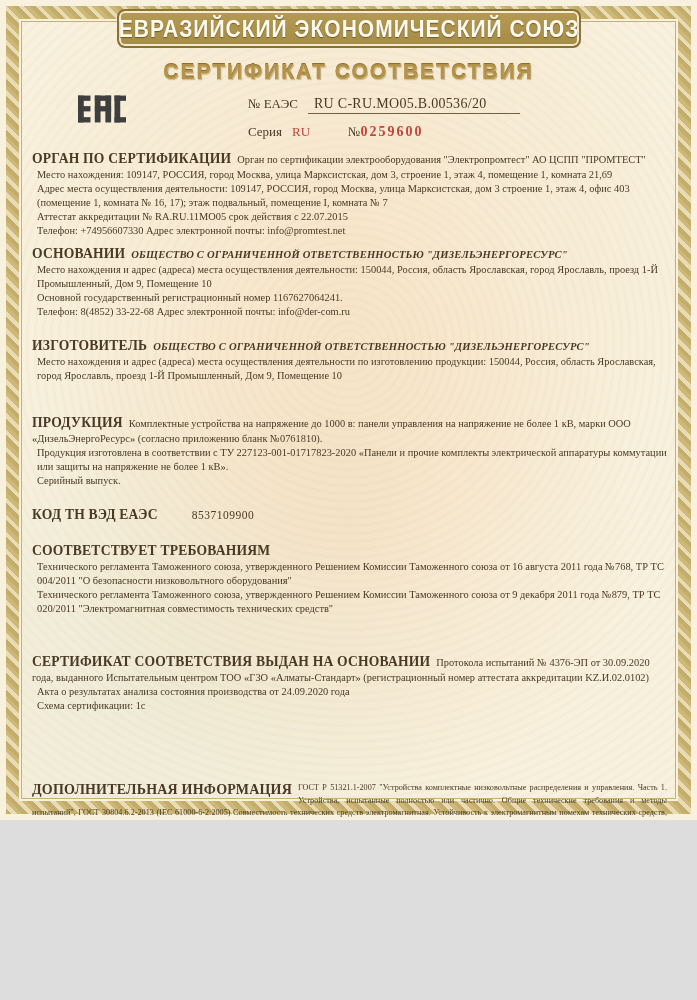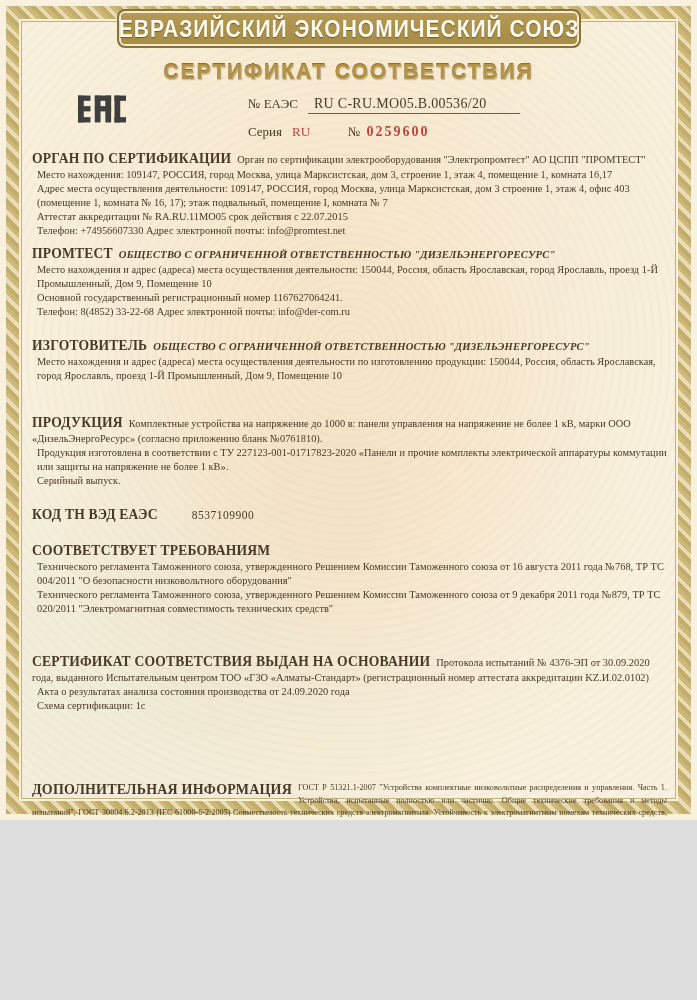--- a/index.html
+++ b/index.html
@@ -51,21 +51,21 @@
   }
   .cert-no-row{position:absolute;left:248px;top:96px;font-size:13px;}
   .cert-no-label{margin-right:10px;}
   .cert-no-value{
     display:inline-block;min-width:200px;font-size:14px;
     border-bottom:1px solid #6f5f44;padding:0 6px 1px 6px;letter-spacing:.3px;
   }
   .series-row{position:absolute;left:248px;top:124px;font-size:13px;}
   .series-value{color:#c0453a;font-weight:400;margin-left:10px;}
   .serial-label{margin-left:38px;}
-  .serial-value{color:#c0453a;font-weight:600;letter-spacing:2px;margin-left:6px;font-size:14px;}
+  .serial-value{color:#c0453a;font-weight:600;letter-spacing:2px;font-size:14px;}
 
   
   .sec{position:absolute;left:32px;width:635px;font-size:10.4px;line-height:1.34;text-align:left;}
   .h1{font-weight:700;font-size:13.6px;letter-spacing:.2px;}
   .org{font-weight:700;font-size:10.6px;letter-spacing:.2px;font-style:italic;}
   .line{padding-left:5px;}
   .gap{display:inline-block;width:6px;}
   .kod-value{font-size:11.5px;margin-left:34px;letter-spacing:.5px;}
 
   .dop-heading{float:left;font-weight:700;font-size:14px;letter-spacing:.2px;margin-right:6px;line-height:1.1;}
@@ -133,28 +133,28 @@
     <div class="cert-no-row">
       <span class="cert-no-label">№ ЕАЭС</span><span class="cert-no-value">RU C-RU.MO05.B.00536/20</span>
     </div>
 
     <div class="series-row">
       <span>Серия</span><span class="series-value">RU</span><span class="serial-label">№</span><span class="serial-value">0259600</span>
     </div>
 
     <div class="sec" style="top:150px;">
       <span class="h1">ОРГАН ПО СЕРТИФИКАЦИИ</span><span class="gap"></span><span>Орган по сертификации электрооборудования "Электропромтест" АО ЦСПП "ПРОМТЕСТ"</span>
-      <div class="line">Место нахождения: 109147, РОССИЯ, город Москва, улица Марксистская, дом 3, строение 1, этаж 4, помещение 1, комната 16,17</div>
+      <div class="line">Место нахождения: 109147, РОССИЯ, город Москва, улица Марксистская, дом 3, строение 1, этаж 4, помещение 1, комната 21,69</div>
       <div class="line">Адрес места осуществления деятельности: 109147, РОССИЯ, город Москва, улица Марксистская, дом 3 строение 1, этаж 4, офис 403 (помещение 1, комната № 16, 17); этаж подвальный, помещение I, комната № 7</div>
       <div class="line">Аттестат аккредитации № RA.RU.11МО05 срок действия с 22.07.2015</div>
       <div class="line">Телефон: +74956607330 Адрес электронной почты: info@promtest.net</div>
     </div>
 
     <div class="sec" style="top:245px;">
-      <span class="h1">ПРОМТЕСТ</span><span class="gap"></span><span class="org">ОБЩЕСТВО С ОГРАНИЧЕННОЙ ОТВЕТСТВЕННОСТЬЮ "ДИЗЕЛЬЭНЕРГОРЕСУРС"</span>
+      <span class="h1">ОСНОВАНИИ</span><span class="gap"></span><span class="org">ОБЩЕСТВО С ОГРАНИЧЕННОЙ ОТВЕТСТВЕННОСТЬЮ "ДИЗЕЛЬЭНЕРГОРЕСУРС"</span>
       <div class="line">Место нахождения и адрес (адреса) места осуществления деятельности: 150044, Россия, область Ярославская, город Ярославль, проезд 1-Й Промышленный, Дом 9, Помещение 10</div>
       <div class="line">Основной государственный регистрационный номер 1167627064241.</div>
       <div class="line">Телефон: 8(4852) 33-22-68 Адрес электронной почты: info@der-com.ru</div>
     </div>
 
     <div class="sec" style="top:337px;">
       <span class="h1">ИЗГОТОВИТЕЛЬ</span><span class="gap"></span><span class="org">ОБЩЕСТВО С ОГРАНИЧЕННОЙ ОТВЕТСТВЕННОСТЬЮ "ДИЗЕЛЬЭНЕРГОРЕСУРС"</span>
       <div class="line">Место нахождения и адрес (адреса) места осуществления деятельности по изготовлению продукции: 150044, Россия, область Ярославская, город Ярославль, проезд 1-Й Промышленный, Дом 9, Помещение 10</div>
     </div>
 

